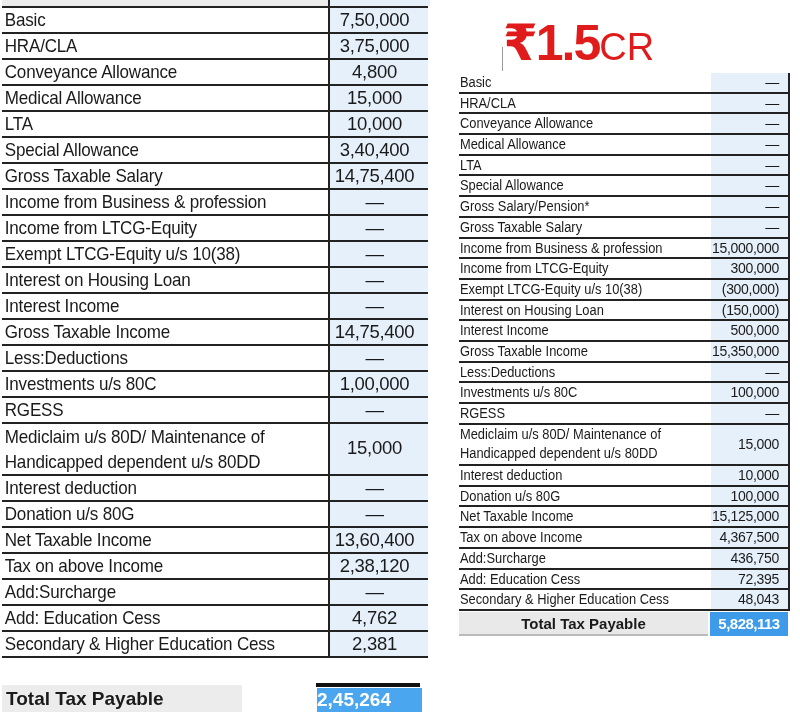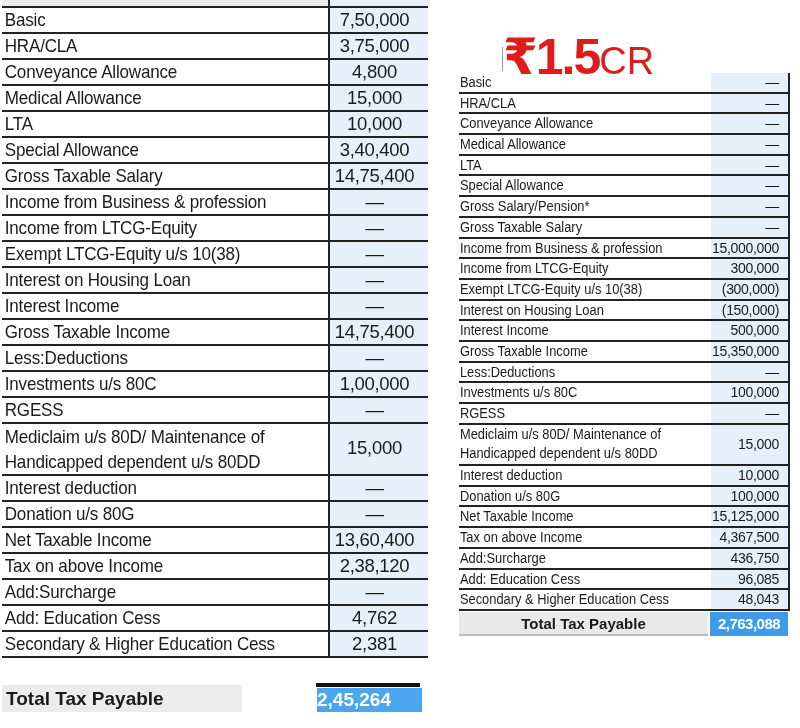--- a/index.html
+++ b/index.html
@@ -20,21 +20,21 @@
   .left .topcap .v { position:absolute; left:326px; top:0; width:100px; height:6px; background:#e6f0fa; border-left:2px solid #222; }
   .left .endline { border-top:2px solid #222; }
 
   .l-total-label { position:absolute; left:2px; top:685px; width:240px; height:27px; background:#ececec;
                    font-weight:bold; font-size:19px; line-height:27px; padding-left:4px; box-sizing:border-box; }
   .l-total-bar { position:absolute; left:316px; top:683px; width:104px; height:4px; background:#111; }
   .l-total-val { position:absolute; left:317px; top:688px; width:105px; height:24px; background:#4aa6ee;
                  color:#ffffff; font-weight:bold; font-size:19px; line-height:24px; text-align:left; }
 
   
-  .title { position:absolute; left:503px; top:32px; color:#e01b1b; font-weight:bold; font-size:50px; line-height:50px;
+  .title { position:absolute; left:503px; top:18px; color:#e01b1b; font-weight:bold; font-size:50px; line-height:50px;
            letter-spacing:-2px; }
   .title .cr { font-size:38px; font-weight:normal; letter-spacing:0; }
   .title-tick { position:absolute; left:502px; top:47px; width:1px; height:24px; background:#999; }
 
   .right { position:absolute; left:459px; top:73px; width:331px; }
   .right .row { display:flex; height:20.7px; border-bottom:2px solid #222; box-sizing:border-box; }
   .right .row.double { height:41.4px; }
   .right .lbl { width:250px; font-size:14px; line-height:18px; padding-left:1px; white-space:nowrap; overflow:hidden;
                 transform:scaleX(0.92); transform-origin:left center; }
   .right .row.double .lbl { white-space:normal; line-height:19px; }
@@ -248,21 +248,21 @@
     <div class="row">
       <div class="lbl">Tax on above Income</div>
       <div class="val">4,367,500</div>
     </div>
     <div class="row">
       <div class="lbl">Add:Surcharge</div>
       <div class="val">436,750</div>
     </div>
     <div class="row">
       <div class="lbl">Add: Education Cess</div>
-      <div class="val">96,085</div>
+      <div class="val">72,395</div>
     </div>
     <div class="row">
       <div class="lbl">Secondary &amp; Higher Education Cess</div>
       <div class="val">48,043</div>
     </div>
   </div>
 <div class="r-total-label">Total Tax Payable</div>
-<div class="r-total-val">2,763,088</div>
+<div class="r-total-val">5,828,113</div>
 
 </body></html>

